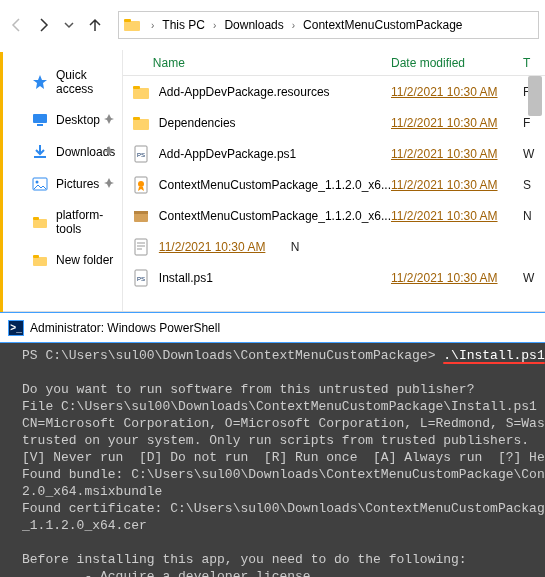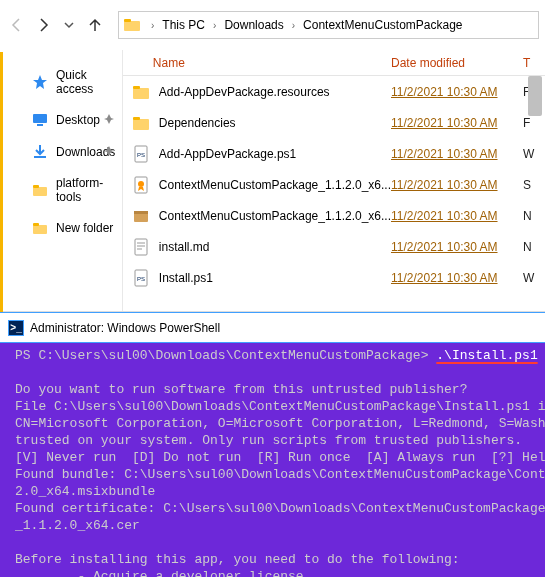--- a/index.html
+++ b/index.html
@@ -13,36 +13,36 @@
   .folder-ico-s { width: 18px; height: 18px; margin-right: 6px; }
   .crumb { padding: 2px 4px; white-space: nowrap; }
   .crumb-sep { color: #666; font-size: 10px; padding: 0 2px; }
   .body-row { flex: 1; display: flex; overflow: hidden; }
   .sidebar { width: 134px; border-right: 1px solid #e8e8e8; padding-top: 14px; display: flex; flex-direction: column; gap: 8px; padding-left: 26px; }
   .side-item { display: flex; align-items: center; padding: 4px 6px; gap: 8px; position: relative; }
   .side-item .ico { width: 16px; height: 16px; display: flex; align-items: center; justify-content: center; }
   .pin { position: absolute; right: 8px; color: #7d7d7d; }
   .main { flex: 1; display: flex; flex-direction: column; }
   .col-headers { display: flex; height: 26px; align-items: center; border-bottom: 1px solid #e5e5e5; padding-left: 30px; }
-  .col-headers .col { color: #c2410c; font-size: 12px; }
+  .col-headers .col { color: #15803d; font-size: 12px; }
   .col-name { flex: 1; min-width: 0; }
   .col-date { width: 132px; }
   .col-type { width: 22px; }
   .file-list { flex: 1; overflow: hidden; position: relative; }
   .file-row { display: flex; align-items: center; height: 31px; padding-left: 8px; }
   .file-row .ico { width: 20px; height: 20px; margin-right: 8px; display: flex; align-items: center; justify-content: center; }
   .file-row .fname { flex: 1; white-space: nowrap; overflow: hidden; text-overflow: ellipsis; font-size: 12px; }
   .file-row .fdate { width: 132px; font-size: 12px; color: #a16207; text-decoration: underline; }
   .file-row .ftype { width: 22px; font-size: 12px; color: #222; }
   .scroll-indicator { position: absolute; right: 3px; top: 0; width: 14px; height: 40px; background: #c0c0c0; border-radius: 2px; }
   .accent-bar { position: absolute; left: 0; top: 52px; width: 3px; height: 260px; background: #f7b500; }
   
   .term-title { height: 31px; background: #fff; display: flex; align-items: center; border: 1px solid #409fff; border-left: none; border-right: none; padding-left: 8px; gap: 6px;}
   .term-title .ps-ico { width: 16px; height: 16px; background: #012456; border: 1px solid #409fff; display: flex; align-items: center; justify-content: center; color: #fff; font-size: 10px; font-weight: bold;}
-  .term { background: #6d28d9; color: #ccc; font-family: Consolas, "Courier New", monospace; font-size: 13px; line-height: 17px; padding: 4px 15px; height: 234px; white-space: pre; overflow: hidden;}
+  .term { background: #404040; color: #ccc; font-family: Consolas, "Courier New", monospace; font-size: 13px; line-height: 17px; padding: 4px 22px; height: 234px; white-space: pre; overflow: hidden;}
   .term .red { color: #fff; text-decoration: underline; text-decoration-color: #ff3b30; text-decoration-thickness: 2px; text-underline-offset: 3px; }
   
   .folder-fill { fill: #ffd36a; }
   .folder-tab { fill: #f7b500; }
 </style>
 </head>
 <body>
 
 <div class="explorer">
   <div class="accent-bar"></div>
@@ -110,20 +110,33 @@
             </svg>
           </span>
           <span>Downloads</span>
           <span class="pin"><svg width="10" height="10" viewBox="0 0 10 10">
               <path d="M5 0l2 4 3 1-3 1-2 4-2-4-3-1 3-1z" fill="#8a8a8a"></path>
             </svg></span>
         </div>
         <div class="side-item">
           <span class="ico">
             <svg width="16" height="16" viewBox="0 0 16 16">
+              <rect x="1" y="2" width="14" height="12" rx="1" fill="#fff" stroke="#2d89ef"></rect>
+              <circle cx="5" cy="6" r="1.5" fill="#2d89ef"></circle>
+              <path d="M2 13l4-4 3 3 2-2 3 3" stroke="#2d89ef" fill="none"></path>
+            </svg>
+          </span>
+          <span>Pictures</span>
+          <span class="pin"><svg width="10" height="10" viewBox="0 0 10 10">
+              <path d="M5 0l2 4 3 1-3 1-2 4-2-4-3-1 3-1z" fill="#8a8a8a"></path>
+            </svg></span>
+        </div>
+        <div class="side-item">
+          <span class="ico">
+            <svg width="16" height="16" viewBox="0 0 16 16">
               <rect x="1" y="5" width="14" height="9" rx="1" fill="#ffd36a"></rect>
               <rect x="1" y="3" width="6" height="3" rx="1" fill="#f7b500"></rect>
             </svg>
           </span>
           <span>platform-tools</span>
         </div>
         <div class="side-item">
           <span class="ico">
             <svg width="16" height="16" viewBox="0 0 16 16">
               <rect x="1" y="5" width="14" height="9" rx="1" fill="#ffd36a"></rect>
@@ -199,21 +212,20 @@
           </div>
           <div class="file-row">
             <span class="ico">
               <svg width="18" height="18" viewBox="0 0 18 18">
                 <rect x="3" y="1" width="12" height="16" rx="1" fill="#fff" stroke="#999"></rect>
                 <line x1="5" y1="5" x2="13" y2="5" stroke="#999"></line>
                 <line x1="5" y1="8" x2="13" y2="8" stroke="#999"></line>
                 <line x1="5" y1="11" x2="10" y2="11" stroke="#999"></line>
               </svg>
             </span>
-            <span class="fname">install.md</span>
             <span class="fdate">11/2/2021 10:30 AM</span>
             <span class="ftype">N</span>
           </div>
           <div class="file-row">
             <span class="ico">
               <svg width="18" height="18" viewBox="0 0 18 18">
                 <rect x="3" y="1" width="12" height="16" rx="1" fill="#fff" stroke="#999"></rect>
                 <text x="5" y="12" font-size="6" fill="#012456">PS</text>
               </svg>
             </span>

